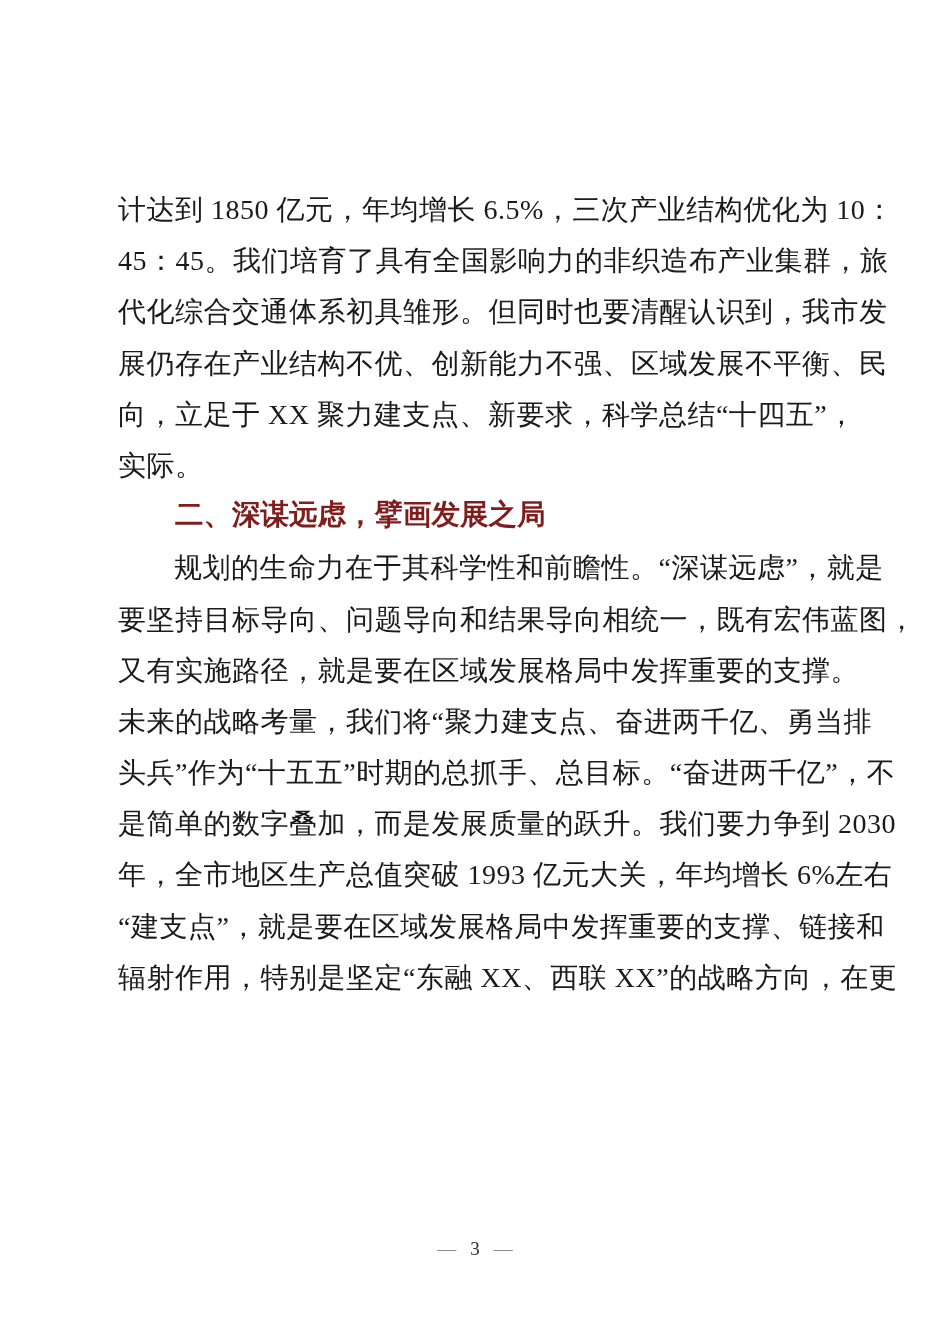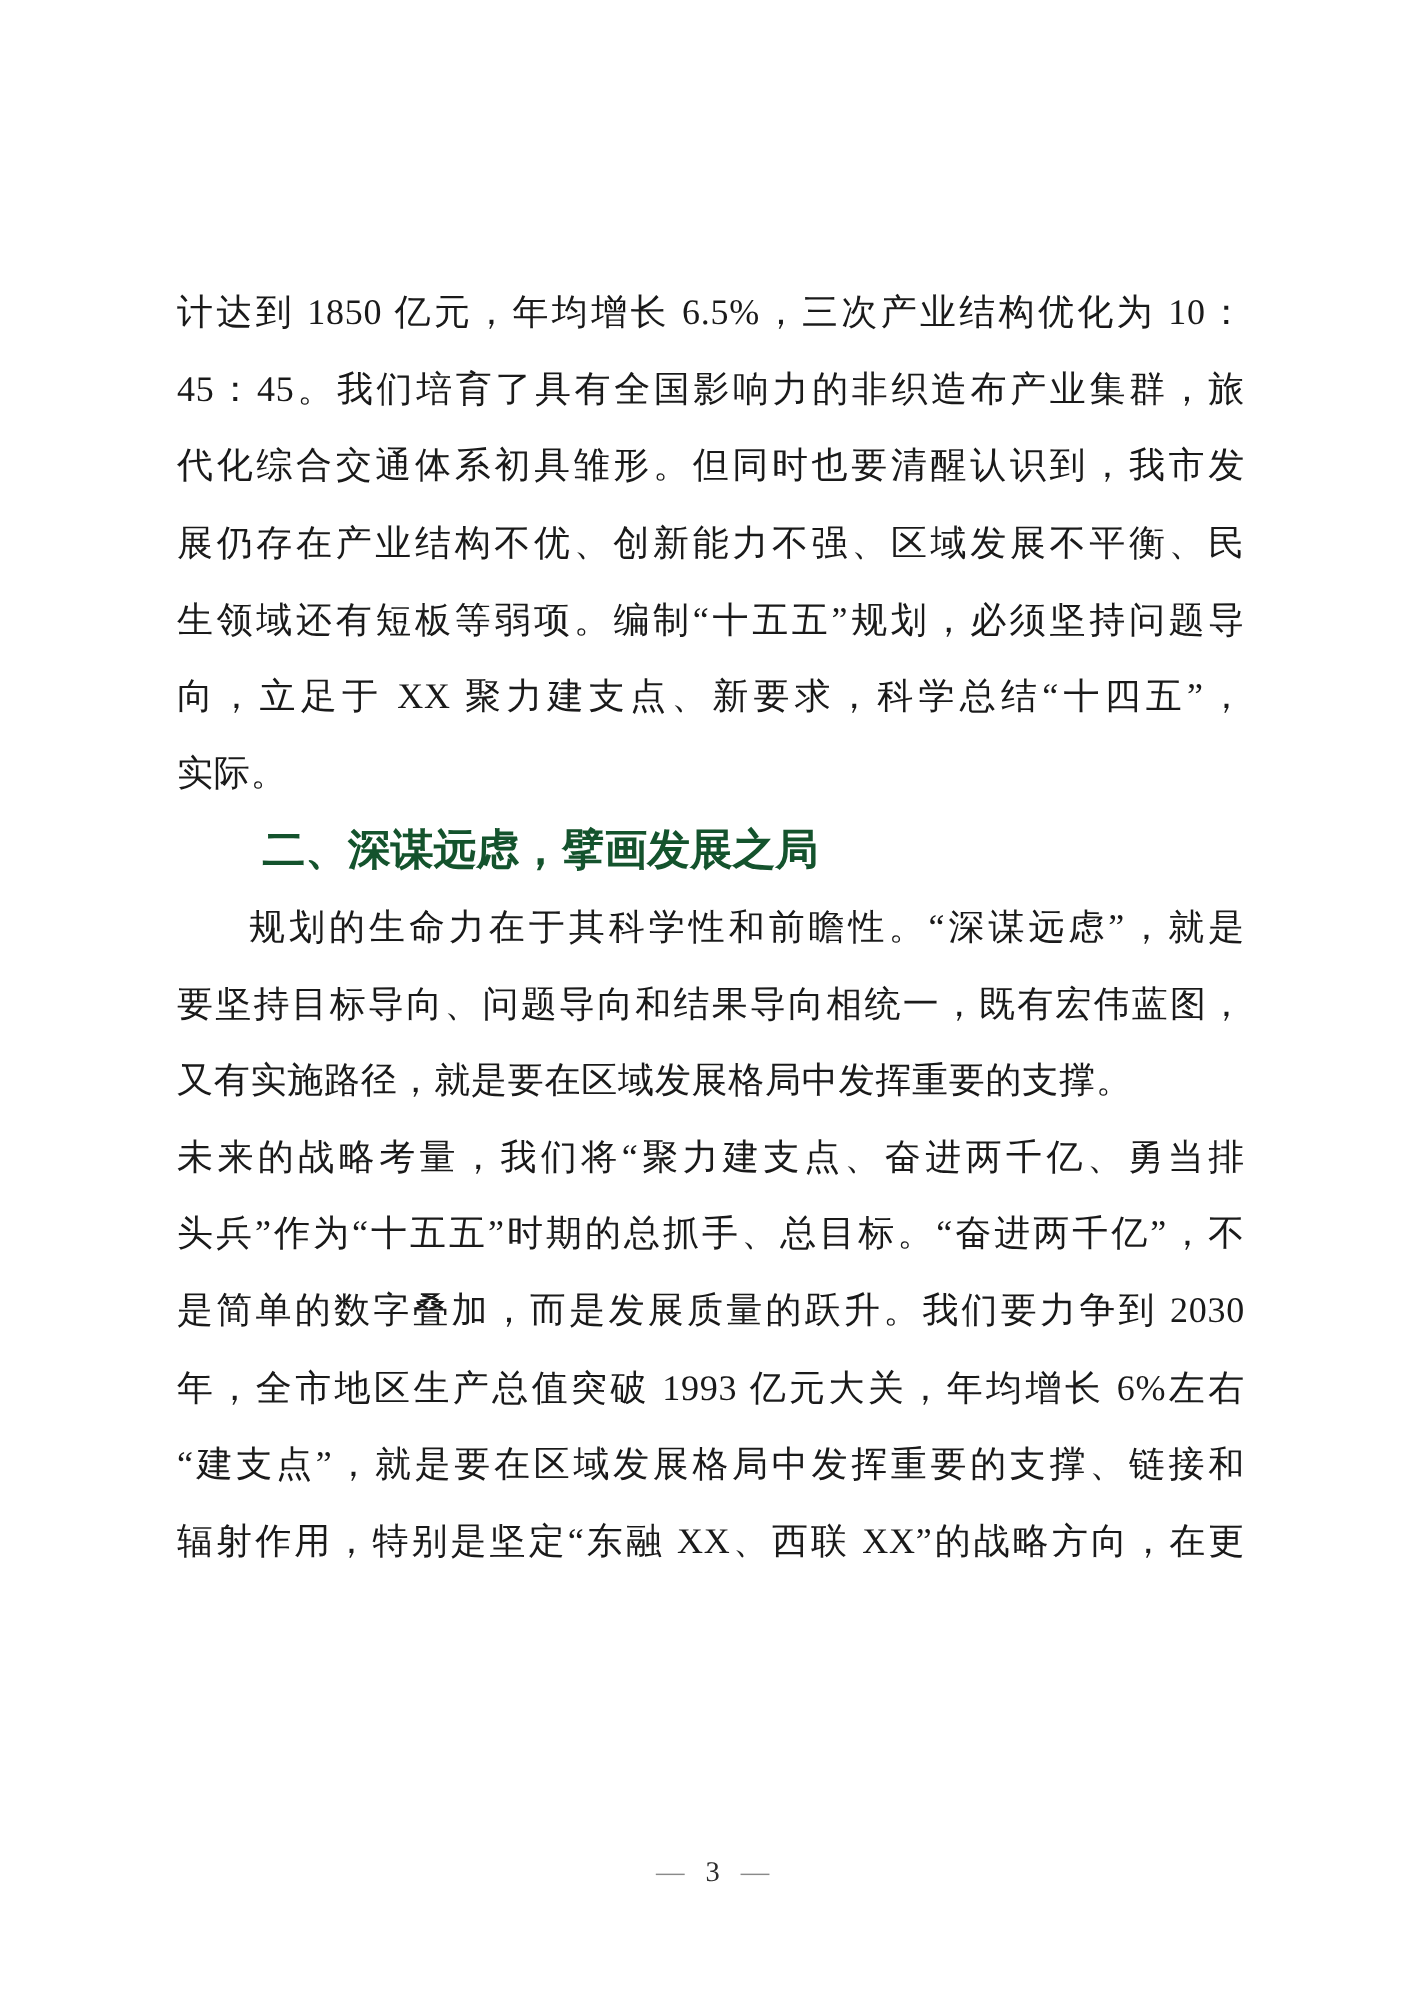--- a/index.html
+++ b/index.html
@@ -17,45 +17,45 @@
     overflow: hidden;
   }
   .content {
     position: absolute;
     top: 184px;
     left: 118px;
     width: 712px;
   }
   .para { margin: 0; padding: 0; }
   .line {
-    font-size: 24px;
+    font-size: 28px;
     line-height: 51.2px;
     height: 51.2px;
     white-space: nowrap;
     text-align: justify;
     text-align-last: justify;
     letter-spacing: 0.5px;
   }
   .line.plain {
     text-align: left;
     text-align-last: left;
   }
   .line.ind {
     text-indent: 2em;
   }
   .heading {
     margin: 0;
-    font-family: Liberation Sans, sans-serif;
+    font-family: Liberation Mono, monospace;
     font-weight: 700;
     font-size: 28.5px;
     line-height: 51.2px;
     height: 51.2px;
     text-indent: 2em;
     white-space: nowrap;
-    color: #14532d;
+    color: #7f1d1d;
   }
   .footer {
     position: absolute;
     top: 1236px;
     left: 0;
     width: 100%;
     text-align: center;
     font-size: 19px;
     line-height: 26px;
   }
@@ -73,21 +73,20 @@
 <body>
 
 <div class="page">
   <div class="content">
 
     <div class="para">
       <div class="line">计达到 1850 亿元，年均增长 6.5%，三次产业结构优化为 10：</div>
       <div class="line">45：45。我们培育了具有全国影响力的非织造布产业集群，旅</div>
       <div class="line">代化综合交通体系初具雏形。但同时也要清醒认识到，我市发</div>
       <div class="line">展仍存在产业结构不优、创新能力不强、区域发展不平衡、民</div>
-      <div class="line">生领域还有短板等弱项。编制“十五五”规划，必须坚持问题导</div>
       <div class="line">向，立足于 XX 聚力建支点、新要求，科学总结“十四五”，</div>
       <div class="line plain">实际。</div>
     </div>
 
     <h2 class="heading">二、深谋远虑，擘画发展之局</h2>
 
     <div class="para">
       <div class="line ind">规划的生命力在于其科学性和前瞻性。“深谋远虑”，就是</div>
       <div class="line">要坚持目标导向、问题导向和结果导向相统一，既有宏伟蓝图，</div>
       <div class="line plain">又有实施路径，就是要在区域发展格局中发挥重要的支撑。</div>

